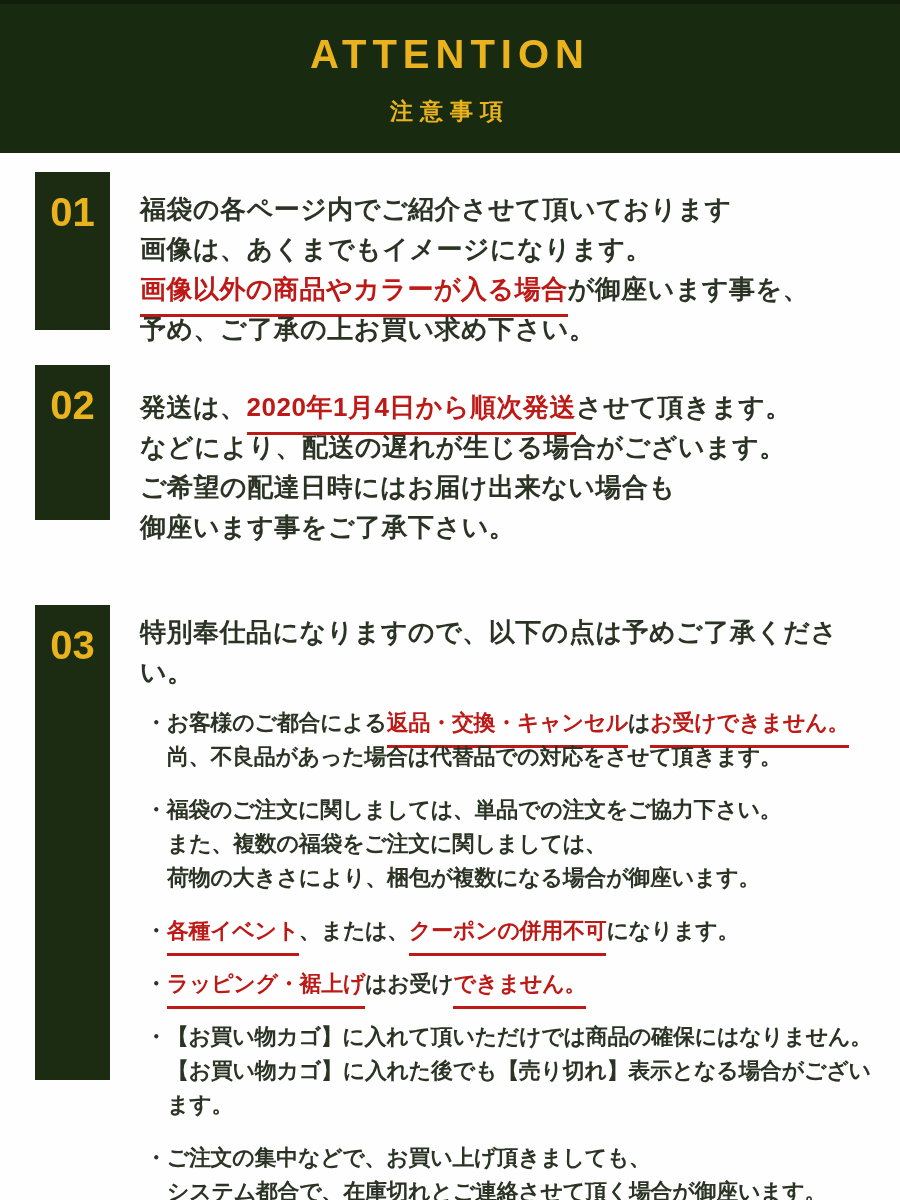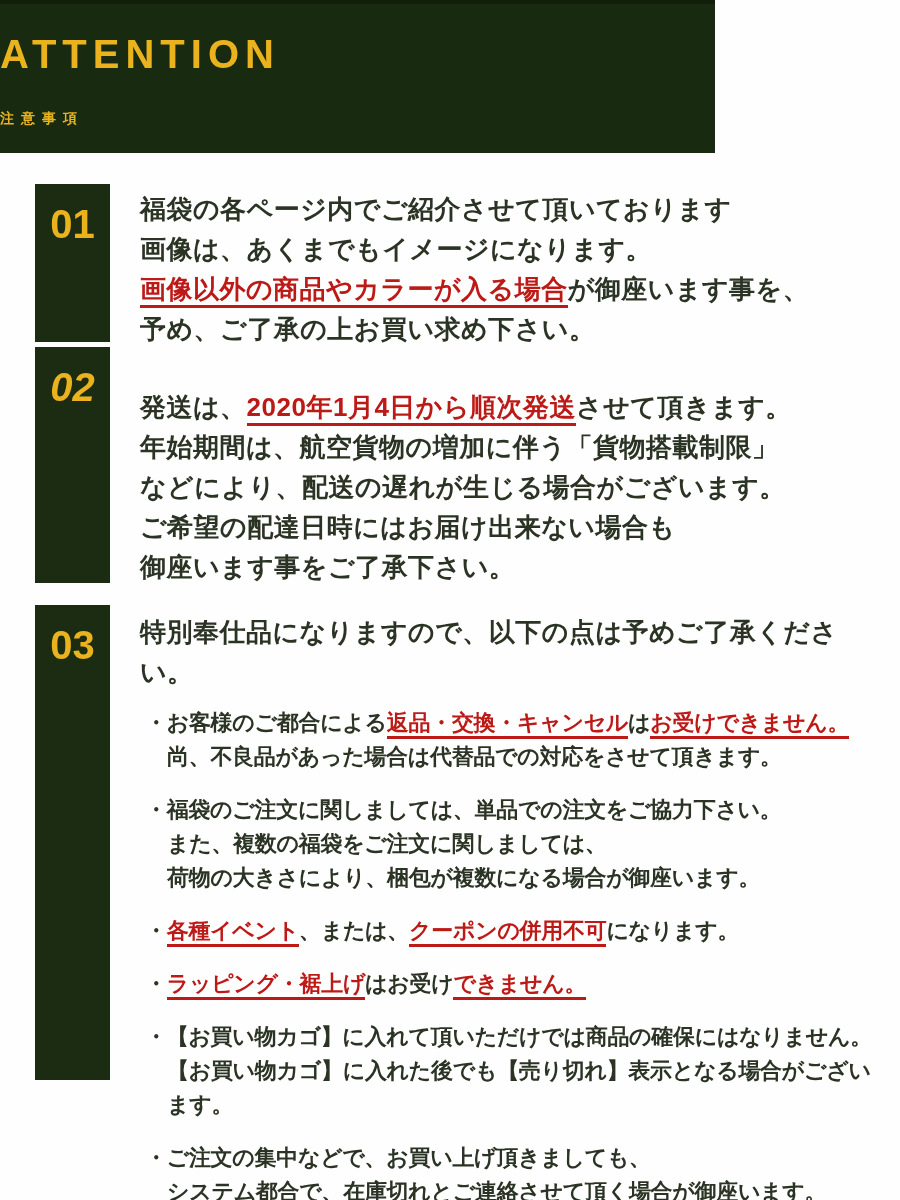--- a/index.html
+++ b/index.html
@@ -19,68 +19,69 @@
     height:1200px;
     background:var(--paper);
     overflow:hidden;
     font-weight:bold;
     color:var(--ink);
   }
   
   .header{
     position:absolute;
     top:0;left:0;
-    width:715px;height:153px;
+    width:900px;height:153px;
     background:var(--green-header);
     border-top:4px solid #111f0a;
+    text-align:center;
   }
   .title{
     margin-top:28px;
     font-size:40px;
     letter-spacing:6px;
     color:var(--gold);
     line-height:1.1;
   }
   .subtitle{
-    margin-top:34px;
-    font-size:14px;
+    margin-top:20px;
+    font-size:23px;
     letter-spacing:7px;
     color:var(--gold);
   }
   
   .numbox{
     position:absolute;
     left:35px;
     width:75px;
     background:var(--green-box);
     text-align:center;
     padding-top:20px;
     color:var(--gold);
     font-size:40px;
     line-height:1;
   }
-  #nb1{top:184px;height:158px;}
-  #nb2{top:347px;height:236px;font-style:italic;}
+  #nb1{top:172px;height:158px;}
+  #nb2{top:365px;height:155px;}
   #nb3{top:605px;height:475px;}
   
   .stext{
     position:absolute;
     left:140px;
     width:740px;
     font-size:26px;
     line-height:40px;
     letter-spacing:0.5px;
   }
   #st1{top:189px;}
   #st2{top:387px;}
   #st3{top:612px;}
   .ru{
     color:var(--red);
     border-bottom:3px solid var(--red);
-    padding-bottom:1px;
+    padding-bottom:10px;
   }
   
   .bullets{
     margin-top:14px;
     font-size:22px;
     letter-spacing:-0.3px;
     line-height:34px;
   }
   .bullet{margin-bottom:19px;}
   .bl{margin-left:5px;}
@@ -104,21 +105,20 @@
     <div class="tl"><span>画像は、あくまでもイメージになります。</span></div>
     <div class="tl"><span class="ru">画像以外の商品やカラーが入る場合</span><span>が御座います事を、</span></div>
     <div class="tl"><span>予め、ご了承の上お買い求め下さい。</span></div>
   </div>
 
   <div class="numbox" id="nb2">
     <span>02</span>
   </div>
   <div class="stext" id="st2">
     <div class="tl"><span>発送は、</span><span class="ru">2020年1月4日から順次発送</span><span>させて頂きます。</span></div>
-    <div class="tl"><span>年始期間は、航空貨物の増加に伴う「貨物搭載制限」</span></div>
     <div class="tl"><span>などにより、配送の遅れが生じる場合がございます。</span></div>
     <div class="tl"><span>ご希望の配達日時にはお届け出来ない場合も</span></div>
     <div class="tl"><span>御座います事をご了承下さい。</span></div>
   </div>
 
   <div class="numbox" id="nb3">
     <span>03</span>
   </div>
   <div class="stext" id="st3">
     <div class="tl"><span>特別奉仕品になりますので、以下の点は予めご了承ください。</span></div>

